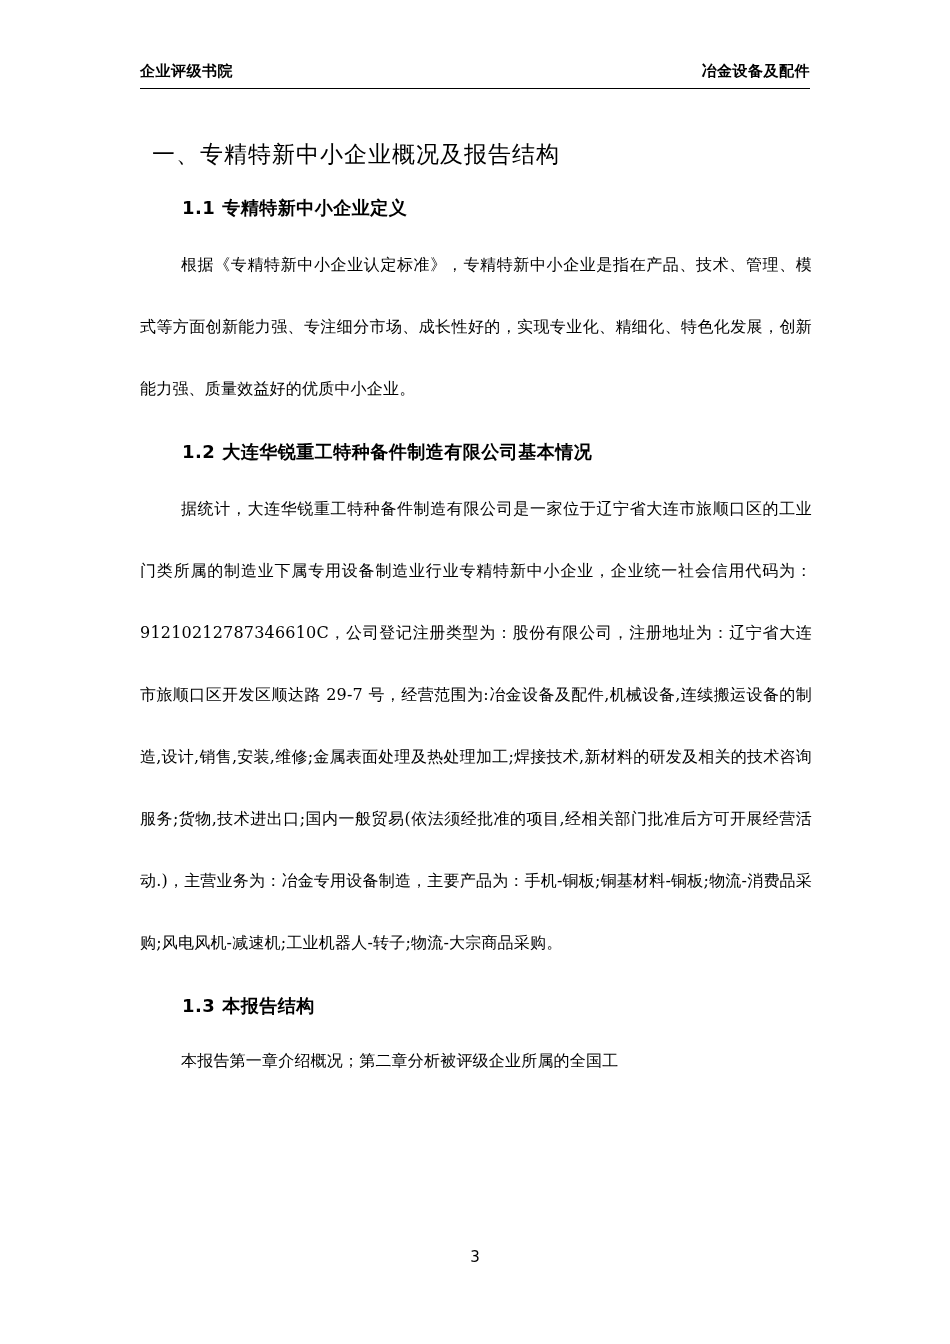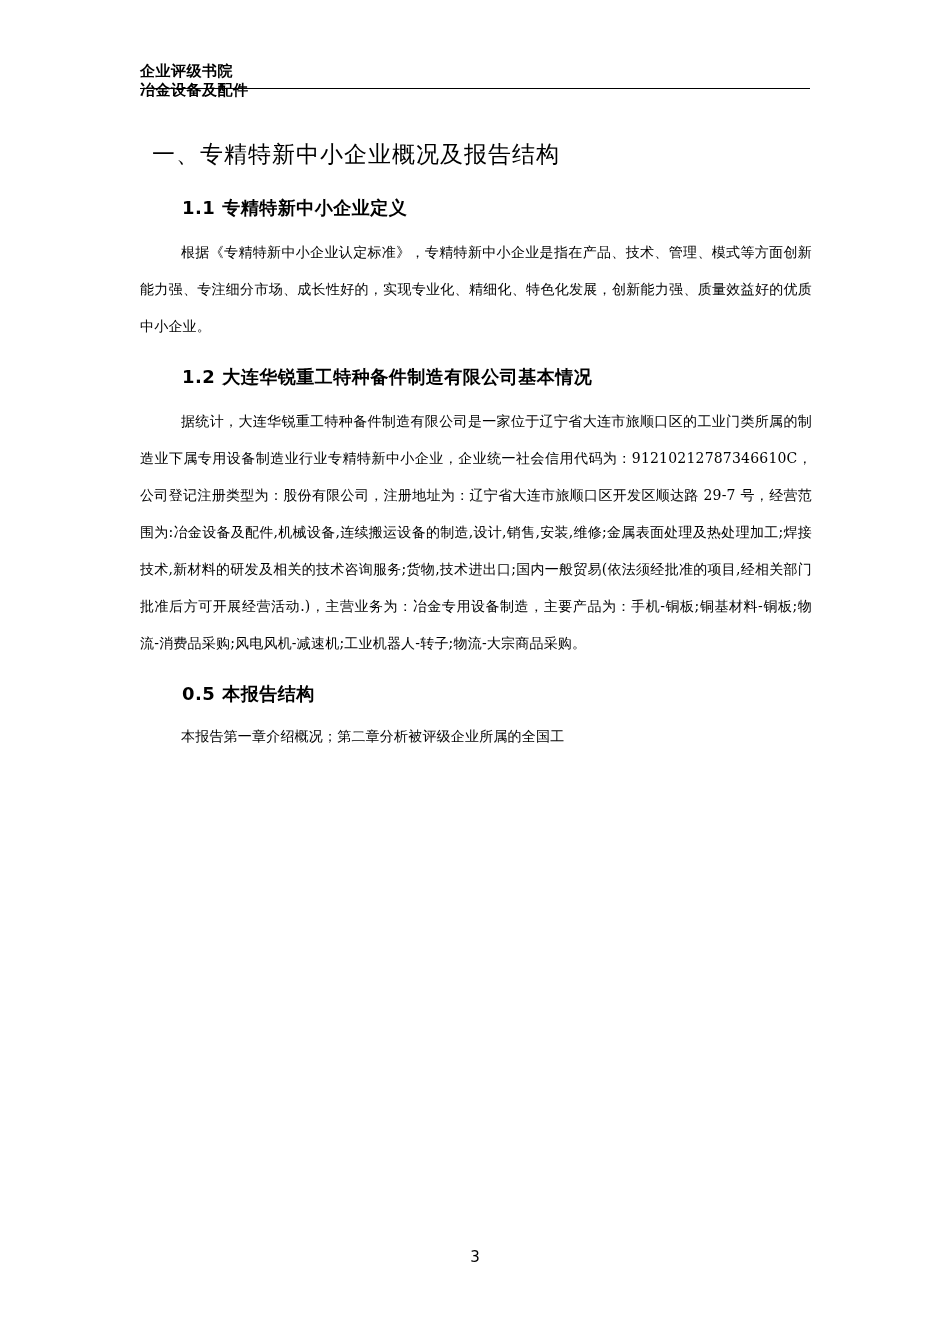--- a/index.html
+++ b/index.html
@@ -27,21 +27,20 @@
     top: 62px;
     left: 140px;
     width: 670px;
     display: flex;
     justify-content: space-between;
     align-items: baseline;
     font-family: "DejaVu Sans", "Liberation Sans", sans-serif;
     font-size: 15px;
     font-weight: bold;
     letter-spacing: 0.5px;
-    flex-direction: column;
   }
   .header-rule {
     position: absolute;
     top: 88px;
     left: 140px;
     width: 670px;
     height: 1px;
     background: #000000;
   }
   .content {
@@ -63,22 +62,22 @@
     font-size: 18px;
     font-weight: bold;
     margin: 0;
     padding: 20px 0 4px 42px;
     letter-spacing: 0.5px;
   }
   h2.subsec.wide {
     padding-left: 42px;
   }
   p.body {
-    font-size: 14px;
-    line-height: 37px;
+    font-size: 16px;
+    line-height: 62px;
     margin: 0;
     padding: 10px 0 0 0;
     text-indent: 41px;
     text-align: justify;
     text-justify: inter-ideograph;
     letter-spacing: 0.2px;
   }
   p.body.tight {
     padding-top: 8px;
   }
@@ -106,20 +105,20 @@
   <div class="content">
 
     <h1 class="sec">一、专精特新中小企业概况及报告结构</h1>
 
     <h2 class="subsec">1.1 专精特新中小企业定义</h2>
     <p class="body">根据《专精特新中小企业认定标准》，专精特新中小企业是指在产品、技术、管理、模式等方面创新能力强、专注细分市场、成长性好的，实现专业化、精细化、特色化发展，创新能力强、质量效益好的优质中小企业。</p>
 
     <h2 class="subsec wide">1.2 大连华锐重工特种备件制造有限公司基本情况</h2>
     <p class="body">据统计，大连华锐重工特种备件制造有限公司是一家位于辽宁省大连市旅顺口区的工业门类所属的制造业下属专用设备制造业行业专精特新中小企业，企业统一社会信用代码为：91210212787346610C，公司登记注册类型为：股份有限公司，注册地址为：辽宁省大连市旅顺口区开发区顺达路 29-7 号，经营范围为:冶金设备及配件,机械设备,连续搬运设备的制造,设计,销售,安装,维修;金属表面处理及热处理加工;焊接技术,新材料的研发及相关的技术咨询服务;货物,技术进出口;国内一般贸易(依法须经批准的项目,经相关部门批准后方可开展经营活动.)，主营业务为：冶金专用设备制造，主要产品为：手机-铜板;铜基材料-铜板;物流-消费品采购;风电风机-减速机;工业机器人-转子;物流-大宗商品采购。</p>
 
-    <h2 class="subsec">0.5 本报告结构</h2>
+    <h2 class="subsec">1.3 本报告结构</h2>
     <p class="body tight">本报告第一章介绍概况；第二章分析被评级企业所属的全国工</p>
 
   </div>
 
   <div class="pagenum">3</div>
 
 </div>
 
 </body></html>

